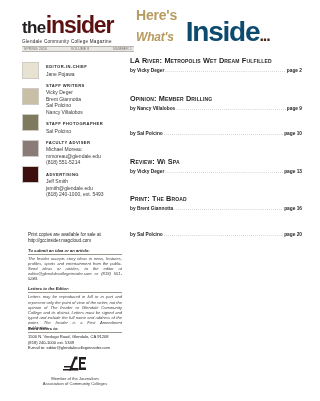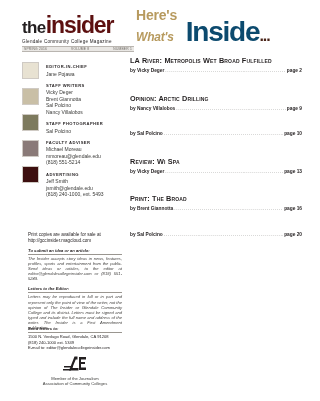--- a/index.html
+++ b/index.html
@@ -341,31 +341,31 @@
   <div class="inside-head">
     <div class="ih-row1">Here's</div>
     <div class="ih-row2">
       <span class="ih-whats">What's</span><span class="ih-inside">Inside</span><span class="ih-dots">...</span>
     </div>
   </div>
 
   <div class="toc">
 
     <div class="toc-entry">
-      <div class="toc-title">LA River: Metropolis Wet Broad Fulfilled</div>
+      <div class="toc-title">LA River: Metropolis Wet Dream Fulfilled</div>
       <div class="toc-byline">
         <span class="toc-author">by Vicky Deger</span>
         <span class="toc-leader">..........................................................................</span>
         <span class="toc-page">page 2</span>
       </div>
     </div>
 
 
     <div class="toc-entry">
-      <div class="toc-title">Opinion: Arctic Drilling</div>
+      <div class="toc-title">Opinion: Member Drilling</div>
       <div class="toc-byline">
         <span class="toc-author">by Nancy Villalobos</span>
         <span class="toc-leader">..........................................................................</span>
         <span class="toc-page">page 9</span>
       </div>
     </div>
 
     <div class="toc-entry">
       <div class="toc-byline">
         <span class="toc-author">by Sal Polcino</span>

